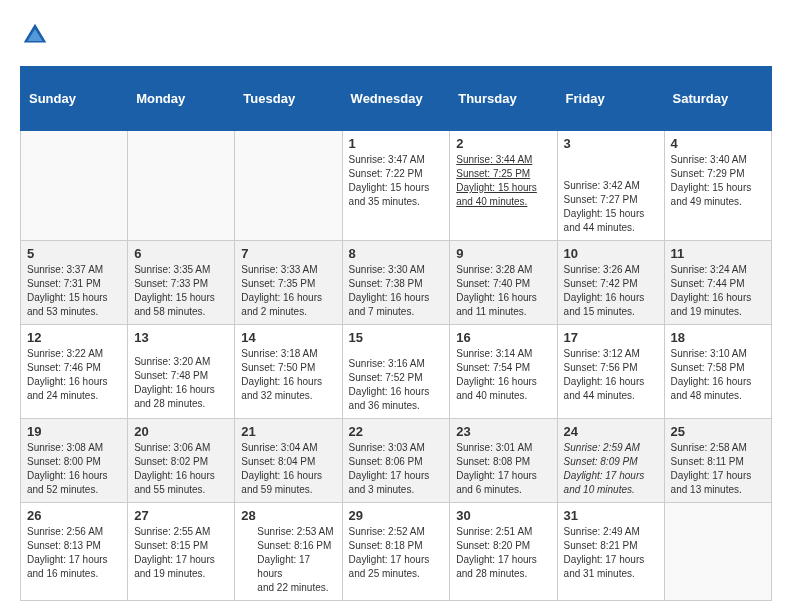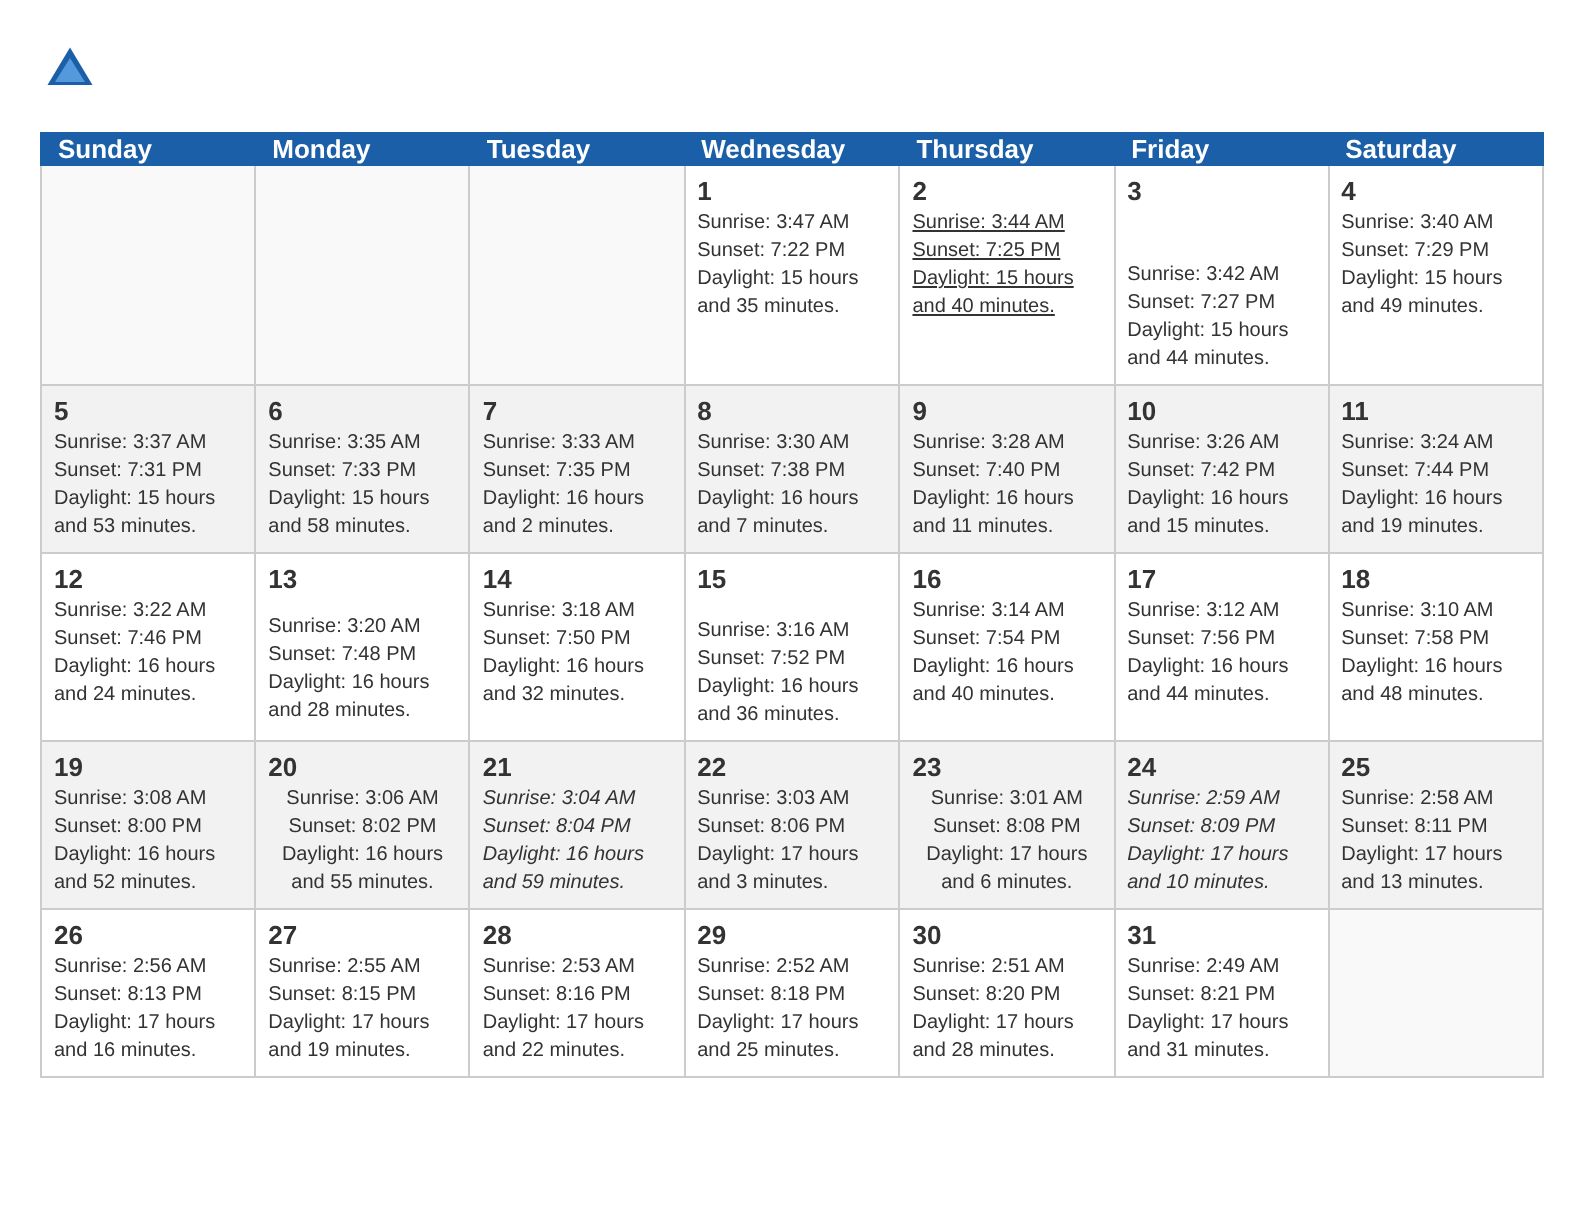--- a/index.html
+++ b/index.html
@@ -48,21 +48,21 @@
     }
     .calendar {
       width: 100%;
       border-collapse: collapse;
     }
     .calendar th {
       background: #1a5fa8;
       color: #fff;
       font-size: 13px;
       font-weight: bold;
-      padding: 0 8px;
+      padding: 24px 8px;
       border: 1px solid #1a5fa8;
       text-align: left;
     }
     .calendar td {
       border: 1px solid #ccc;
       vertical-align: top;
       padding: 5px 6px;
       width: 108px;
       min-height: 80px;
       background: #fff;
@@ -258,42 +258,42 @@
       <tr class="row-shade">
         <td>
           <div class="day-num">19</div>
           <div class="day-info" style="white-space: pre-line;">Sunrise: 3:08 AM
 Sunset: 8:00 PM
 Daylight: 16 hours
 and 52 minutes.</div>
         </td>
         <td>
           <div class="day-num">20</div>
-          <div class="day-info" style="white-space: pre-line; text-align: center;">Sunrise: 3:06 AM
+          <div class="day-info" style="white-space: pre-line;">Sunrise: 3:06 AM
 Sunset: 8:02 PM
 Daylight: 16 hours
 and 55 minutes.</div>
         </td>
         <td>
           <div class="day-num">21</div>
-          <div class="day-info" style="white-space: pre-line; font-style: italic;">Sunrise: 3:04 AM
+          <div class="day-info" style="white-space: pre-line;">Sunrise: 3:04 AM
 Sunset: 8:04 PM
 Daylight: 16 hours
 and 59 minutes.</div>
         </td>
         <td>
           <div class="day-num">22</div>
           <div class="day-info" style="white-space: pre-line;">Sunrise: 3:03 AM
 Sunset: 8:06 PM
 Daylight: 17 hours
 and 3 minutes.</div>
         </td>
         <td>
           <div class="day-num">23</div>
-          <div class="day-info" style="white-space: pre-line; text-align: center;">Sunrise: 3:01 AM
+          <div class="day-info" style="white-space: pre-line;">Sunrise: 3:01 AM
 Sunset: 8:08 PM
 Daylight: 17 hours
 and 6 minutes.</div>
         </td>
         <td>
           <div class="day-num">24</div>
           <div class="day-info" style="white-space: pre-line; font-style: italic;">Sunrise: 2:59 AM
 Sunset: 8:09 PM
 Daylight: 17 hours
 and 10 minutes.</div>
@@ -316,21 +316,21 @@
         </td>
         <td>
           <div class="day-num">27</div>
           <div class="day-info" style="white-space: pre-line;">Sunrise: 2:55 AM
 Sunset: 8:15 PM
 Daylight: 17 hours
 and 19 minutes.</div>
         </td>
         <td>
           <div class="day-num">28</div>
-          <div class="day-info" style="white-space: pre-line;">Sunrise: 2:53 AM
+          <div class="day-info" style="white-space: pre-line; margin-left: 16px;">Sunrise: 2:53 AM
 Sunset: 8:16 PM
 Daylight: 17 hours
 and 22 minutes.</div>
         </td>
         <td>
           <div class="day-num">29</div>
           <div class="day-info" style="white-space: pre-line;">Sunrise: 2:52 AM
 Sunset: 8:18 PM
 Daylight: 17 hours
 and 25 minutes.</div>

